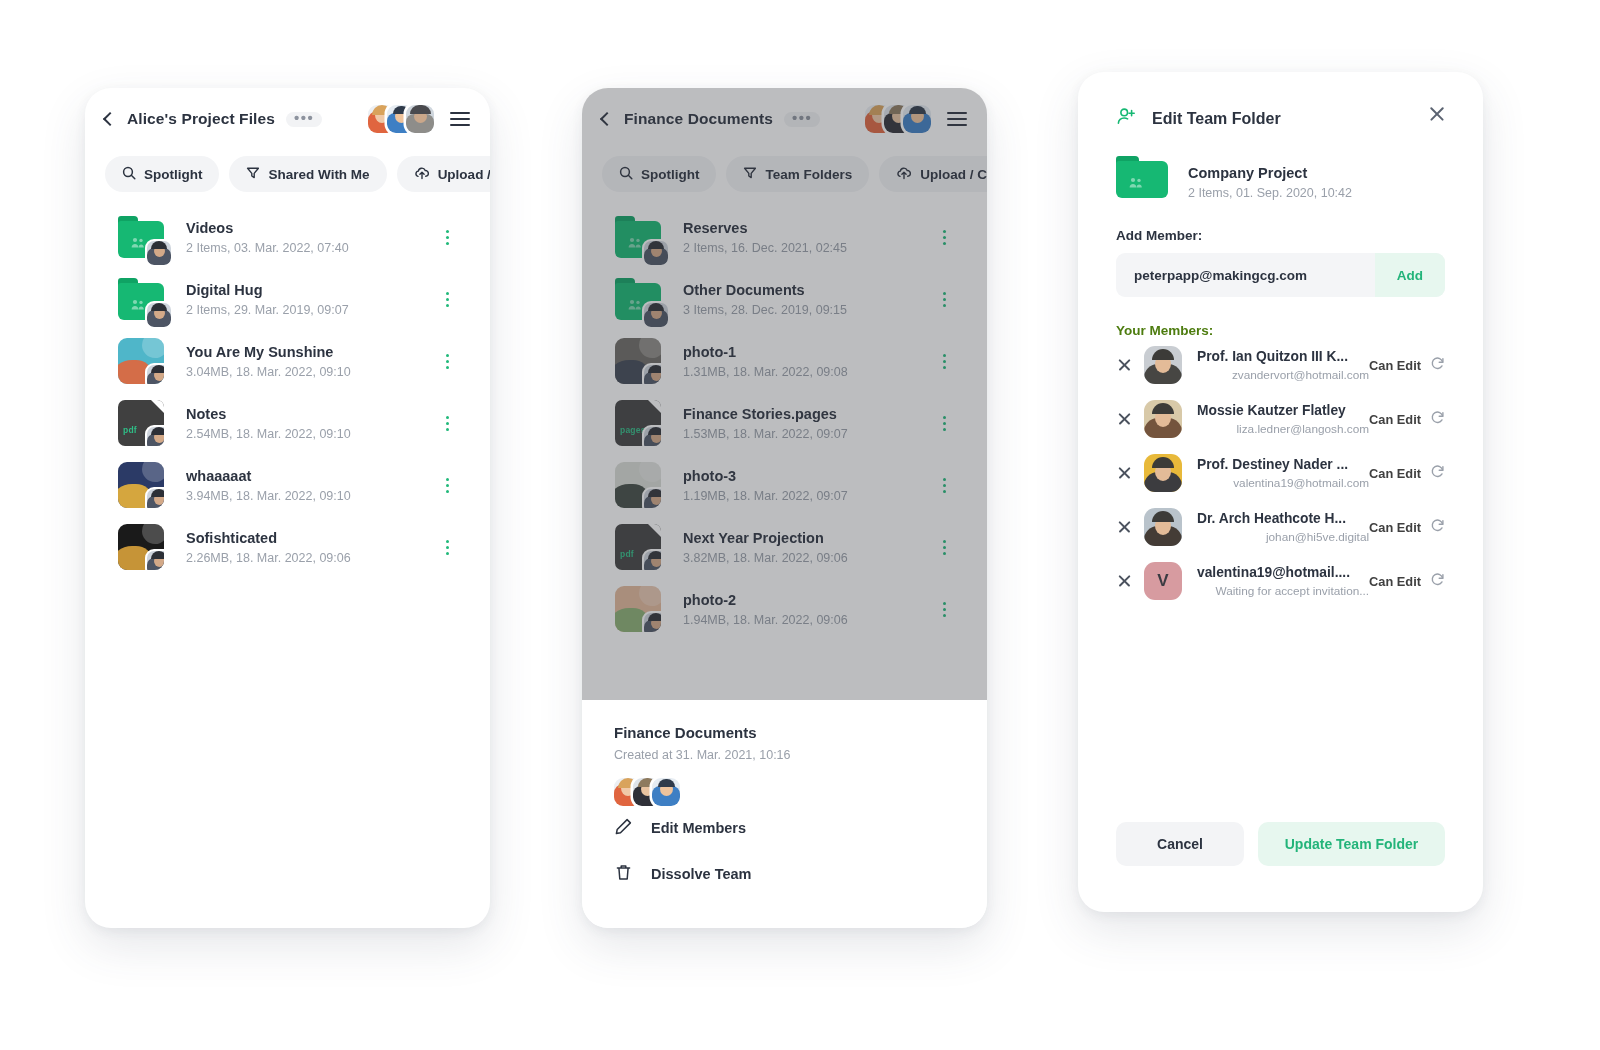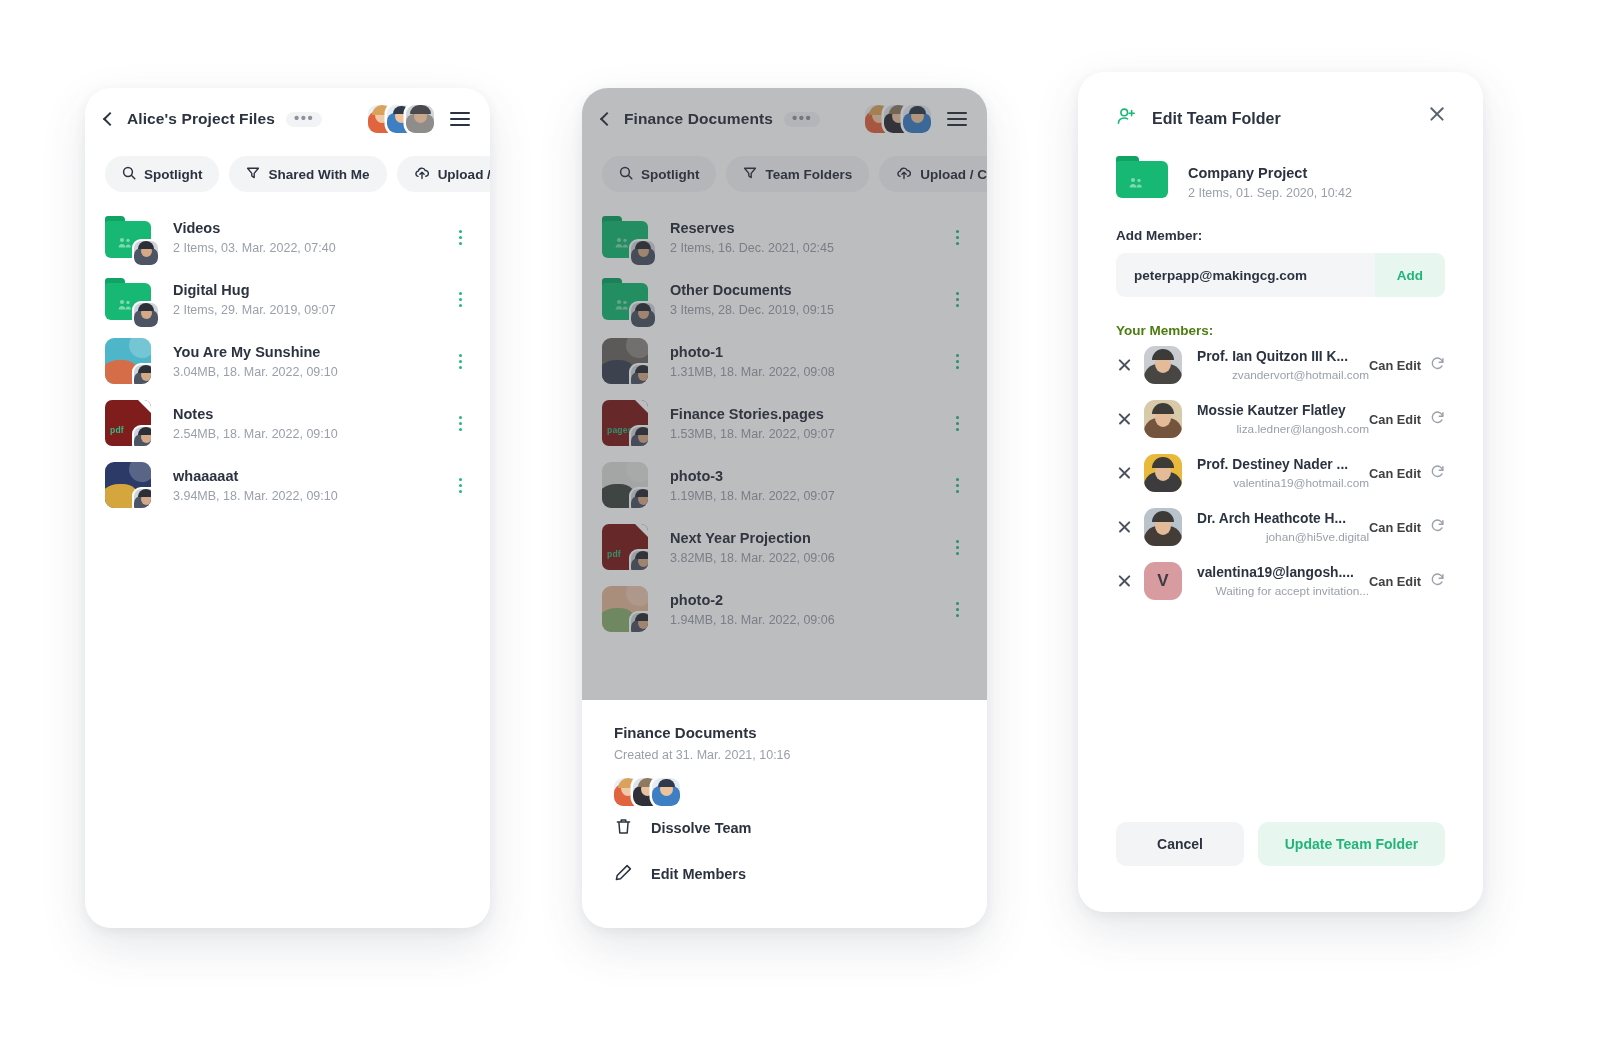--- a/index.html
+++ b/index.html
@@ -72,21 +72,21 @@
   .chip {
     display: flex; align-items: center; gap: 8px;
     background: #f3f4f6; border-radius: 18px;
     padding: 0 17px; height: 36px; flex: none;
     font-size: 13.5px; font-weight: 700; color: #2c3340;
     white-space: nowrap; cursor: pointer;
   }
   .chip svg { flex: none; }
 
   
-  .flist { padding: 14px 20px 0; }
+  .flist { padding: 14px 33px 0; }
   .frow {
     display: flex; align-items: center;
     height: 62px; cursor: pointer;
   }
   .thumb {
     width: 46px; height: 46px; border-radius: 9px;
     flex: none; position: relative; margin-right: 22px;
   }
   .thumb .badge {
     position: absolute; right: -7px; bottom: -5px;
@@ -106,21 +106,21 @@
   .folder .body {
     position: absolute; left: 0; top: 7px; right: 0; bottom: 2px;
     background: #16b873; border-radius: 3px 6px 6px 6px;
   }
   .folder .ppl {
     position: absolute; left: 13px; top: 23px;
     width: 14px; height: 11px; opacity: .45;
   }
 
   
-  .doc { background: #7f1d1d; border-radius: 7px; position: relative; overflow: hidden; }
+  .doc { background: #404040; border-radius: 7px; position: relative; overflow: hidden; }
   .doc .corner {
     position: absolute; right: 0; top: 0;
     border-left: 13px solid transparent;
     border-top: 13px solid #ffffff;
   }
   .doc .ext {
     position: absolute; left: 5px; bottom: 11px;
     font-size: 8.5px; font-weight: 700; color: #2fbd86;
     letter-spacing: .2px;
   }
@@ -419,20 +419,40 @@
           <div class="fmeta">
             <div class="fname">whaaaaat</div>
             <div class="fsub">3.94MB, 18. Mar. 2022, 09:10</div>
           </div>
           <div class="kebab">
             <b></b>
             <b></b>
             <b></b>
           </div>
         </div>
+        <div class="frow">
+          <div class="thumb photo" style="background:#1a1a1a">
+            <i style="left:-6px;bottom:-10px;width:40px;height:34px;background:#d9a23b;border-radius:50% 40% 0 0;opacity:.9"></i>
+            <i style="right:-4px;top:-6px;width:26px;height:26px;background:rgba(255,255,255,.22);border-radius:50%"></i>
+            <div class="badge">
+              <i style="left:0;top:7px;width:24px;height:17px;background:#4d5564;border-radius:7px"></i>
+              <i style="left:7px;top:4px;width:11px;height:12px;background:#d3a988;border-radius:50%"></i>
+              <i style="left:4px;top:0;width:16px;height:8px;background:#2c2f36;border-radius:8px 8px 0 0"></i>
+            </div>
+          </div>
+          <div class="fmeta">
+            <div class="fname">Sofishticated</div>
+            <div class="fsub">2.26MB, 18. Mar. 2022, 09:06</div>
+          </div>
+          <div class="kebab">
+            <b></b>
+            <b></b>
+            <b></b>
+          </div>
+        </div>
       </div>
   </div>
 
   <div class="phone" id="phone-2">
     <div class="hdr">
       <div class="back-chevron"></div>
       <div class="hdr-title">Finance Documents</div>
       <div class="dots-pill">•••</div>
       <div class="hdr-spacer"></div>
       <div class="av-stack">
@@ -656,29 +676,29 @@
           </div>
           <div class="av" style="background:#e6ecf2">
             <i style="left:0;top:8px;width:28px;height:20px;background:#3e7fc4;border-radius:8px"></i>
             <i style="left:8px;top:4px;width:13px;height:14px;background:#eec39c;border-radius:50%"></i>
             <i style="left:6px;top:1px;width:17px;height:8px;background:#2f3a4a;border-radius:9px 9px 0 0"></i>
           </div>
         </div>
       </div>
       <div class="sheet-action">
         <span><svg width="19" height="19" viewBox="0 0 19 19">
+              <path d="M13.1 2.6l3.3 3.3-9.9 9.9-4.1.8.8-4.1z" fill="none" stroke="#2c3340" stroke-width="1.5" stroke-linejoin="round"></path>
+            </svg></span>
+        <span>Edit Members</span>
+      </div>
+      <div class="sheet-action">
+        <span><svg width="19" height="19" viewBox="0 0 19 19">
               <path d="M3.4 4.9h12.2M7.2 4.9V3.1h4.6v1.8M4.9 4.9l.9 11.1h7.4l.9-11.1" fill="none" stroke="#2c3340" stroke-width="1.5" stroke-linecap="round" stroke-linejoin="round"></path>
             </svg></span>
         <span>Dissolve Team</span>
-      </div>
-      <div class="sheet-action">
-        <span><svg width="19" height="19" viewBox="0 0 19 19">
-              <path d="M13.1 2.6l3.3 3.3-9.9 9.9-4.1.8.8-4.1z" fill="none" stroke="#2c3340" stroke-width="1.5" stroke-linejoin="round"></path>
-            </svg></span>
-        <span>Edit Members</span>
       </div>
     </div>
   </div>
 
   <div class="phone" id="phone-3">
     <div class="modal">
       <div class="modal-hdr">
         <span><svg width="22" height="22" viewBox="0 0 22 22">
               <circle cx="8.2" cy="6.4" r="3.3" fill="none" stroke="#16b873" stroke-width="1.6"></circle>
               <path d="M2.4 17.2c0-3.2 2.6-5.2 5.8-5.2 1.3 0 2.4.3 3.4.9" fill="none" stroke="#16b873" stroke-width="1.6" stroke-linecap="round"></path>
@@ -778,21 +798,21 @@
             <div class="mperm">Can Edit</div>
             <span class="mrefresh"><svg width="15" height="15" viewBox="0 0 15 15">
                 <path d="M12.6 6.2A5.2 5.2 0 1 0 12 9.9" fill="none" stroke="#9aa0aa" stroke-width="1.4" stroke-linecap="round"></path>
                 <path d="M12.9 2.6v3.7H9.2" fill="none" stroke="#9aa0aa" stroke-width="1.4" stroke-linecap="round" stroke-linejoin="round"></path>
               </svg></span>
           </div>
           <div class="mrow">
             <div class="mx"></div>
             <div class="mav initial">V</div>
             <div class="minfo">
-              <div class="mname">valentina19@langosh....</div>
+              <div class="mname">valentina19@hotmail....</div>
               <div class="mmail">Waiting for accept invitation...</div>
             </div>
             <div class="mperm">Can Edit</div>
             <span class="mrefresh"><svg width="15" height="15" viewBox="0 0 15 15">
                 <path d="M12.6 6.2A5.2 5.2 0 1 0 12 9.9" fill="none" stroke="#9aa0aa" stroke-width="1.4" stroke-linecap="round"></path>
                 <path d="M12.9 2.6v3.7H9.2" fill="none" stroke="#9aa0aa" stroke-width="1.4" stroke-linecap="round" stroke-linejoin="round"></path>
               </svg></span>
           </div>
         </div>
 

